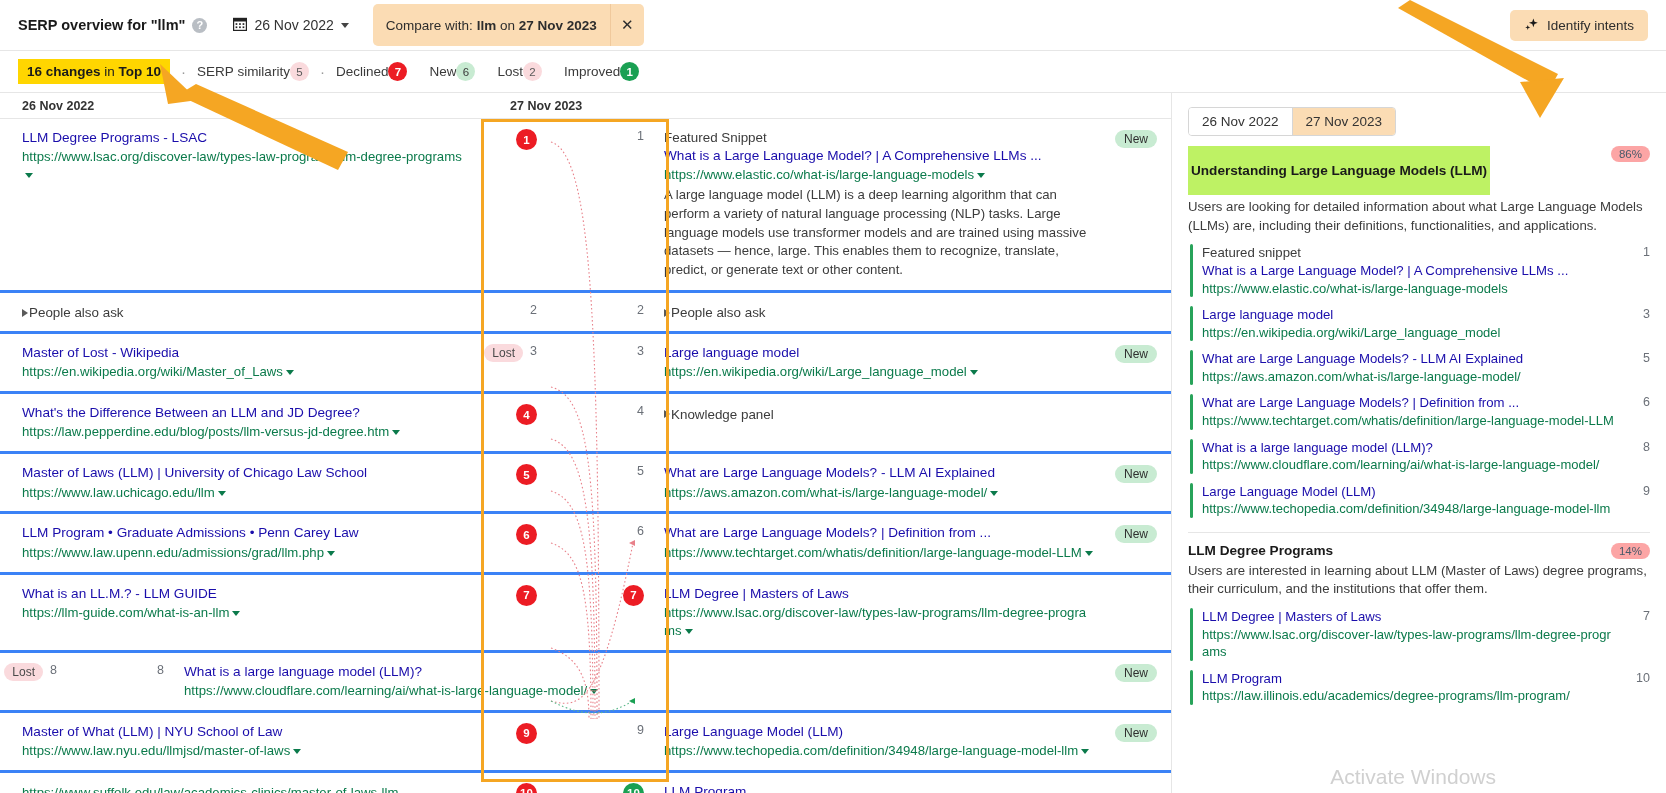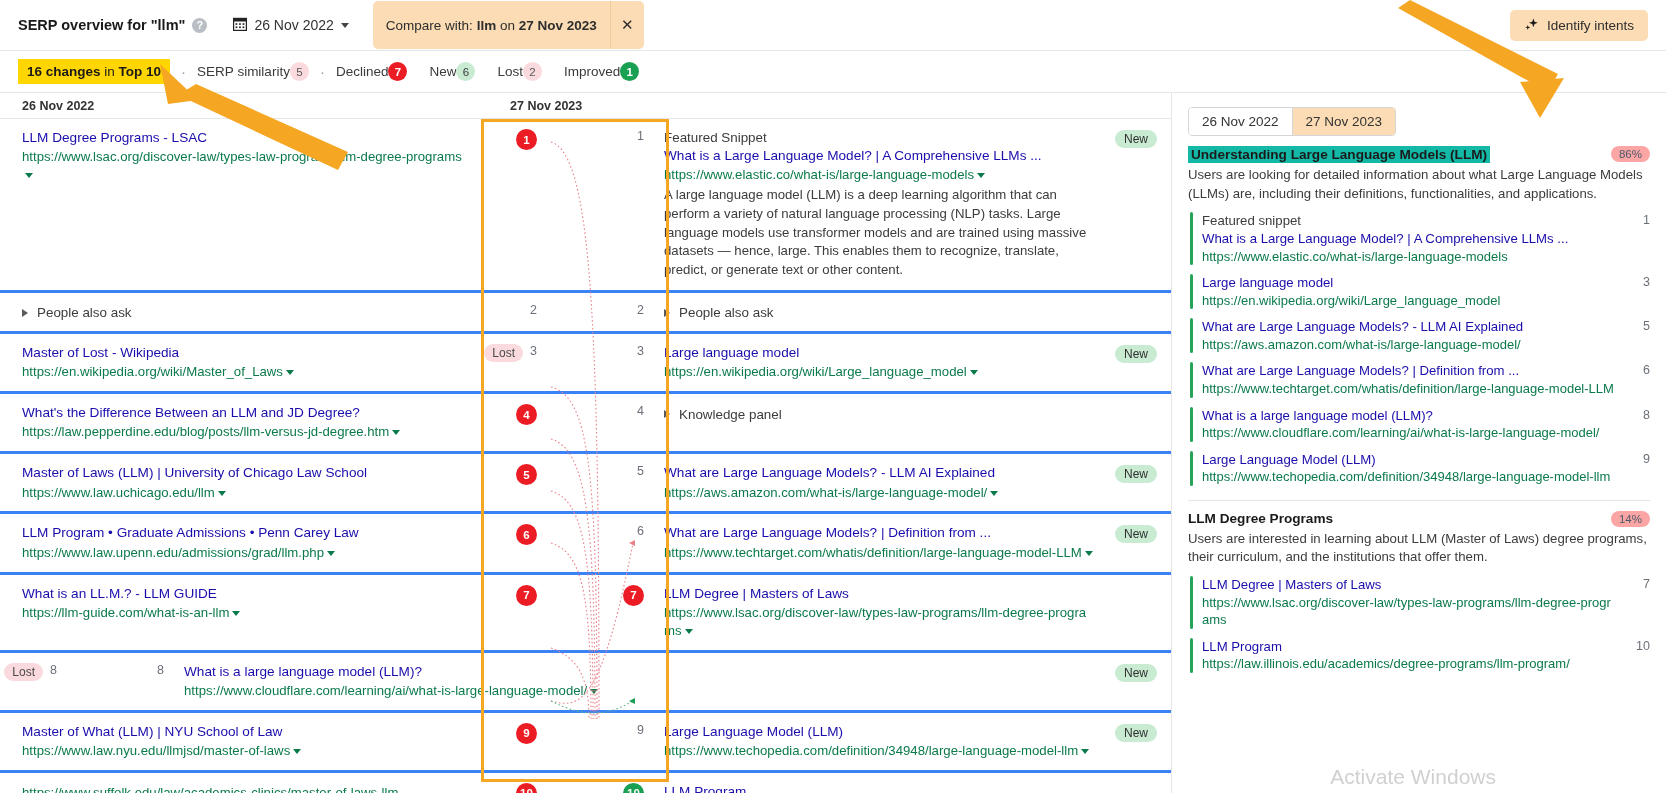--- a/index.html
+++ b/index.html
@@ -46,21 +46,21 @@
     border-left: 4.5px solid transparent;
     border-right: 4.5px solid transparent;
     border-top: 5px solid #444;
     display: inline-block;
   }
   .compare-chip {
     margin-left: 24px;
     background: #fbdcb4;
     border-radius: 5px;
     display: flex; align-items: stretch;
-    height: 48px;
+    height: 42px;
     font-size: 13.5px;
     overflow: hidden;
   }
   .compare-chip .ctext {
     display: flex; align-items: center;
     padding: 0 13px;
     color: #2d2d2d; white-space: nowrap;
   }
   .compare-chip .ctext b { font-weight: bold; }
   .compare-chip .cclose {
@@ -187,21 +187,21 @@
   .res-url .uc {
     border-left: 4px solid transparent;
     border-right: 4px solid transparent;
     border-top: 5px solid #0b7a4b;
     width:0;height:0;display:inline-block;margin-left:3px;
     vertical-align: middle;
   }
   .res-label { font-size: 13.4px; color: #3c3c3c; line-height: 1.35; }
   .res-snippet { font-size: 13.2px; color: #3c3c3c; line-height: 1.42; margin-top: 2px; }
   .expander {
-    display: inline-flex; align-items: center; gap: 9px;
+    display: inline-flex; align-items: center; gap: 1px;
     font-size: 13.4px; color: #3c3c3c; cursor: pointer;
   }
   .tri {
     width: 0; height: 0;
     border-top: 4.5px solid transparent;
     border-bottom: 4.5px solid transparent;
     border-left: 6px solid #5a5a5a;
   }
   .new-tag {
     position: absolute; right: 14px; top: 11px;
@@ -248,21 +248,21 @@
   .tab.active { background: #fbdcb4; }
   .tab + .tab { border-left: 1px solid #d6d6d6; }
 
   .intent-block { padding: 0 16px 0 16px; }
   .intent-head {
     display: flex; align-items: flex-start; justify-content: space-between;
     gap: 10px;
   }
   .intent-title {
     font-size: 13.6px; font-weight: bold; color: #1a1a1a;
-    background: #14b8a6; padding: 1px 3px; display: inline;
+    background: #bef264; padding: 17px 3px; display: inline;
   }
   .intent-title.plain { background: transparent; padding: 0; }
   .pct-pill {
     background: #fca5a5; color: #4a5a6a; border-radius: 10px;
     font-size: 11.5px; padding: 2px 8px; white-space: nowrap;
   }
   .intent-desc { font-size: 13.2px; color: #3c3c3c; line-height: 1.42; margin-top: 3px; }
 
   .rp-item {
     display: flex; gap: 9px;

